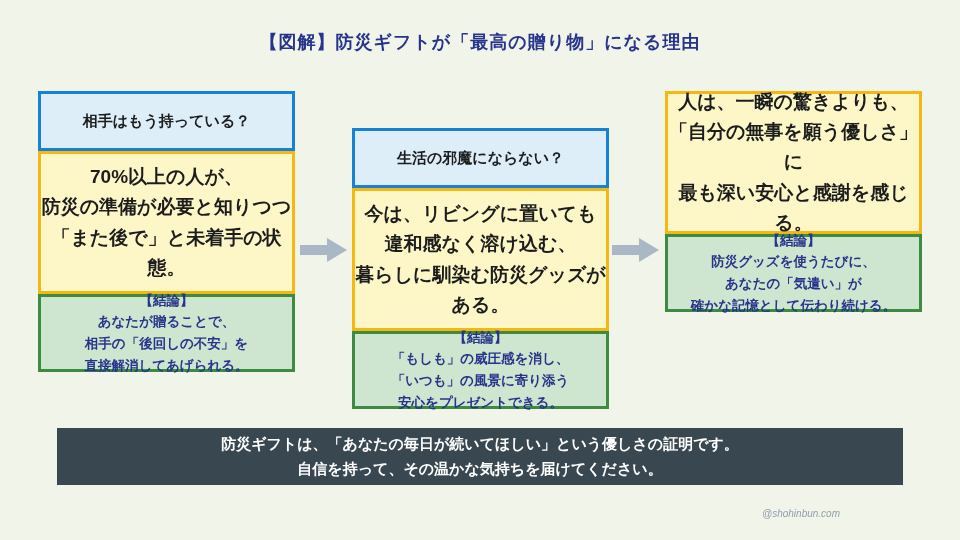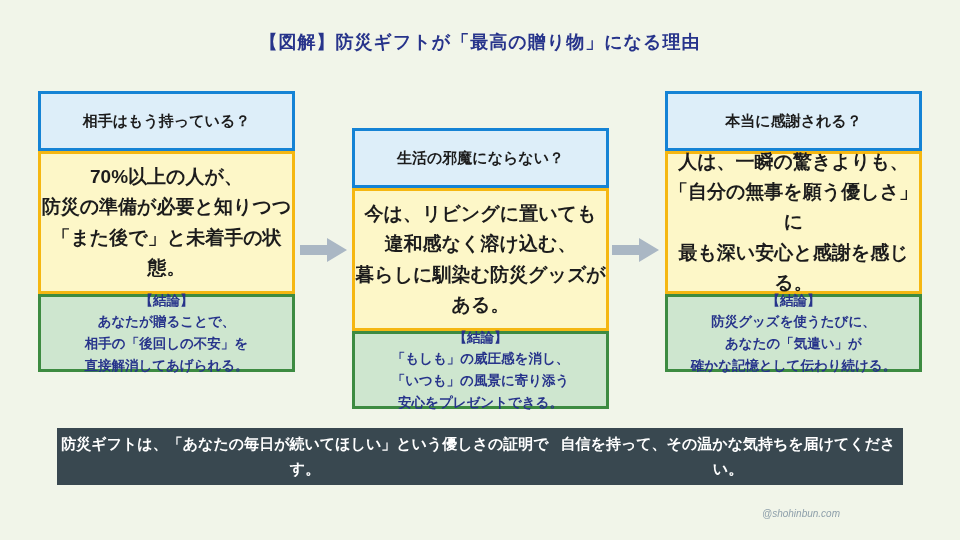--- a/index.html
+++ b/index.html
@@ -32,21 +32,21 @@
   .concl-box{
     height:78px;background:var(--green-fill);border:3px solid var(--green-border);
     font-size:13.5px;font-weight:bold;color:var(--navy);line-height:1.6;text-align:center;
   }
   .multiline{white-space:pre-line;}
   .arrow{position:absolute;top:236px;width:48px;height:28px;}
   .arrow-1{left:300px;} .arrow-2{left:612px;}
   .banner{
     position:absolute;left:57px;top:428px;width:846px;height:57px;
     background:var(--banner);color:var(--banner-text);
-    display:flex;flex-direction:row;align-items:center;justify-content:center;
+    display:flex;flex-direction:column;align-items:center;justify-content:center;
     font-size:15px;font-weight:bold;line-height:1.65;text-align:center;
   }
   .watermark{
     position:absolute;right:120px;top:508px;
     font-size:10px;font-style:italic;color:var(--watermark);
   }
 </style>
 </head>
 <body>
 
@@ -90,23 +90,20 @@
 「いつも」の風景に寄り添う
 安心をプレゼントできる。</span>
     </div>
   </div>
 
   <svg class="arrow arrow-2" viewBox="0 0 48 28" aria-hidden="true">
     <polygon points="0,9 27,9 27,2 47,14 27,26 27,19 0,19" fill="#aab7c4"></polygon>
   </svg>
 
   <div class="col col-3">
-    <div class="box hdr">
-      <span>本当に感謝される？</span>
-    </div>
     <div class="box body-box">
       <span class="multiline">人は、一瞬の驚きよりも、
 「自分の無事を願う優しさ」に
 最も深い安心と感謝を感じる。</span>
     </div>
     <div class="box concl-box">
       <span class="multiline">【結論】
 防災グッズを使うたびに、
 あなたの「気遣い」が
 確かな記憶として伝わり続ける。</span>

